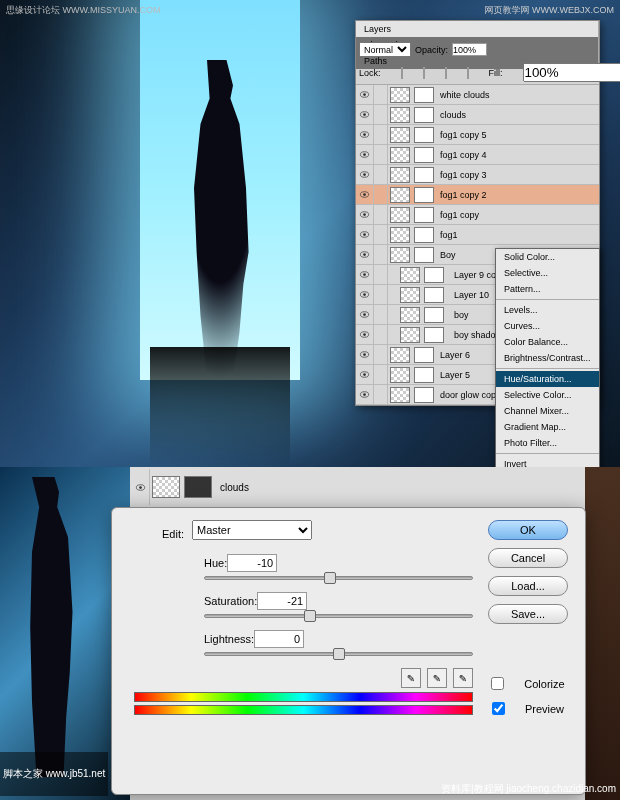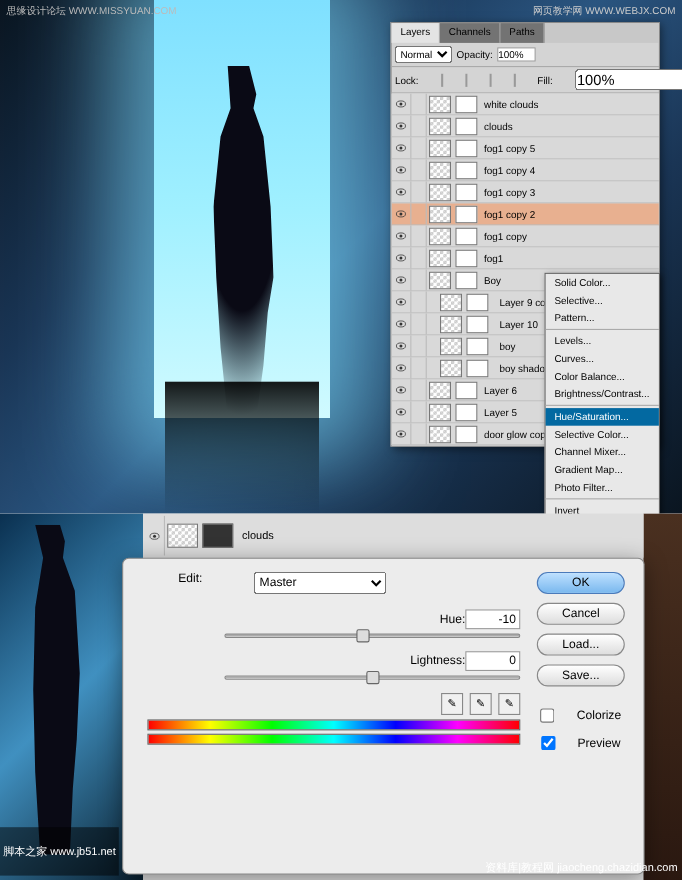--- a/index.html
+++ b/index.html
@@ -4,58 +4,58 @@
 <style>
 * { margin: 0; padding: 0; box-sizing: border-box; font-family: "Lucida Grande", Arial, sans-serif; }
 body { width: 620px; height: 800px; background: #fff; overflow: hidden; font-size: 10px; }
 .scene1 { position: relative; width: 620px; height: 467px; background: linear-gradient(135deg, #0a1520 0%, #1a3555 30%, #2a5580 50%, #1a3555 70%, #0a1520 100%); }
 .door { position: absolute; left: 140px; top: 0; width: 160px; height: 380px; background: linear-gradient(180deg, #7fe0ff 0%, #a0f0ff 50%, #d0faff 100%); box-shadow: 0 0 80px 40px rgba(127,224,255,0.6); }
 .silhouette { position: absolute; left: 155px; top: 60px; width: 130px; height: 320px; background: radial-gradient(ellipse at 50% 30%, #0a0a15 0%, #0a0a15 40%, transparent 70%); clip-path: polygon(40% 0%, 55% 0%, 60% 8%, 58% 12%, 65% 20%, 70% 40%, 72% 60%, 68% 70%, 65% 85%, 60% 100%, 40% 100%, 35% 80%, 32% 60%, 30% 40%, 35% 20%, 42% 12%); }
 .shadow { position: absolute; left: 150px; bottom: 0; width: 140px; height: 120px; background: linear-gradient(180deg, rgba(0,0,0,0.9), transparent); }
 .watermark1 { position: absolute; top: 4px; left: 6px; color: #bbb; font-size: 9px; }
 .watermark1b { position: absolute; top: 4px; right: 6px; color: #ccc; font-size: 9px; }
 .layers-panel { position: absolute; top: 20px; right: 20px; width: 245px; background: #d4d4d4; border: 1px solid #888; box-shadow: 2px 2px 8px rgba(0,0,0,0.5); font-size: 9px; }
-.panel-tabs { display: flex; height: 18px; background: #c8c8c8; }
+.panel-tabs { display: flex; height: 18px; background: #c8c8c8; flex-direction: column; }
 .panel-tab { padding: 3px 8px; background: #737373; border-right: 1px solid #aaa; cursor: pointer; }
 .panel-tab.active { background: #e4e4e4; }
 .panel-controls { display: flex; align-items: center; padding: 3px; gap: 4px; border-bottom: 1px solid #aaa; }
 .panel-controls select { font-size: 9px; height: 15px; }
 .panel-controls input { width: 35px; font-size: 9px; height: 13px; border: 1px solid #999; }
 .lock-row { display: flex; align-items: center; padding: 2px 3px; gap: 20px; border-bottom: 1px solid #aaa; font-size: 9px; }
 .lock-row span.icon { width: 12px; height: 12px; background: #eee; border: 1px solid #999; display: inline-block; }
 .layer-list { max-height: 370px; overflow-y: auto; background: #ddd; }
 .layer-row { display: flex; align-items: center; height: 20px; border-bottom: 1px solid #bbb; background: #d9d9d9; }
 .layer-row.selected { background: #e8b090; }
 .layer-row.indented .layer-name { padding-left: 8px; }
 .eye { width: 18px; height: 100%; border-right: 1px solid #bbb; display: flex; align-items: center; justify-content: center; }
 .eye svg { width: 11px; height: 11px; }
 .link-col { width: 14px; height: 100%; border-right: 1px solid #bbb; }
 .thumb { width: 20px; height: 16px; margin: 0 2px; background: #fff; border: 1px solid #777; background-image: linear-gradient(45deg,#ccc 25%,transparent 25%,transparent 75%,#ccc 75%),linear-gradient(45deg,#ccc 25%,transparent 25%,transparent 75%,#ccc 75%); background-size: 6px 6px; background-position: 0 0, 3px 3px; }
 .thumb.dark { background: #333; background-image: none; }
 .thumb.white { background: #fff; background-image: none; }
 .layer-name { flex: 1; padding-left: 4px; font-size: 9px; white-space: nowrap; overflow: hidden; }
 .context-menu { position: absolute; top: 248px; right: 20px; width: 105px; background: #e8e8e8; border: 1px solid #666; box-shadow: 2px 2px 6px rgba(0,0,0,0.5); font-size: 9px; }
 .menu-item { padding: 3px 8px; cursor: pointer; }
-.menu-item.selected { background: #0369a1; color: #fff; }
+.menu-item.selected { background: #0c4a6e; color: #fff; }
 .menu-sep { height: 1px; background: #aaa; margin: 2px 0; }
 .scene2 { position: relative; width: 620px; height: 333px; background: #ddd; }
 .scene2-left { position: absolute; left: 0; top: 0; width: 130px; height: 333px; background: linear-gradient(135deg, #0a3050 0%, #4090c0 50%, #0a2030 100%); }
 .silhouette2 { position: absolute; left: 5px; top: 10px; width: 90px; height: 300px; background: #0a0a15; clip-path: polygon(30% 0%, 55% 0%, 60% 5%, 58% 10%, 70% 20%, 75% 45%, 72% 65%, 68% 80%, 65% 100%, 35% 100%, 30% 75%, 28% 50%, 30% 25%, 38% 10%); }
 .scene2-right { position: absolute; right: 0; top: 0; width: 35px; height: 333px; background: linear-gradient(180deg, #4a3020, #2a1810); }
 .scene2-top { position: absolute; left: 130px; top: 0; right: 35px; height: 40px; background: #ddd; display: flex; align-items: center; padding: 2px; }
 .scene2-top .thumb { width: 28px; height: 22px; }
 .dialog { position: absolute; left: 111px; top: 40px; width: 475px; height: 288px; background: #ececec; border: 1px solid #888; border-radius: 6px; box-shadow: 0 4px 20px rgba(0,0,0,0.4); }
 .dialog-title { text-align: center; padding: 5px; font-size: 12px; font-weight: bold; border-bottom: 1px solid #ccc; }
 .dialog-body { display: flex; padding: 12px; }
 .dialog-left { flex: 1; }
-.edit-row { display: flex; align-items: flex-start; margin-bottom: 14px; font-size: 11px; gap: 39px; }
+.edit-row { display: flex; align-items: flex-end; margin-bottom: 14px; font-size: 11px; }
 .edit-row label { width: 60px; text-align: right; margin-right: 8px; }
 .edit-row select { width: 120px; height: 20px; font-size: 11px; }
 .slider-row { margin-bottom: 8px; }
-.slider-labels { display: flex; justify-content: flex-end; align-items: center; margin-left: 80px; margin-right: 10px; font-size: 11px; }
+.slider-labels { display: flex; justify-content: flex-start; align-items: center; margin-left: 80px; margin-right: 10px; font-size: 11px; }
 .slider-labels input { width: 50px; height: 18px; border: 1px solid #999; text-align: right; padding-right: 3px; font-size: 11px; }
 .slider-track { margin: 4px 10px 12px 80px; height: 4px; background: linear-gradient(#999,#ccc); border: 1px solid #888; border-radius: 2px; position: relative; }
 .slider-thumb { position: absolute; top: -5px; width: 12px; height: 12px; background: #ddd; border: 1px solid #666; border-radius: 2px; transform: translateX(-50%); }
 .eyedroppers { display: flex; gap: 6px; justify-content: flex-end; margin: 8px 10px 4px 80px; }
 .eyedroppers span { width: 20px; height: 20px; border: 1px solid #888; background: #f0f0f0; display: flex; align-items: center; justify-content: center; }
 .gradient-bar { margin: 3px 10px 0 10px; height: 10px; background: linear-gradient(90deg, red, yellow, lime, cyan, blue, magenta, red); border: 1px solid #666; }
 .dialog-right { width: 90px; display: flex; flex-direction: column; gap: 8px; align-items: center; }
 .mac-btn { width: 80px; height: 20px; border: 1px solid #888; border-radius: 10px; background: linear-gradient(#fff,#ddd); font-size: 11px; cursor: pointer; }
 .mac-btn.primary { background: linear-gradient(#bde0ff,#7ab8ee); border-color: #4a7aba; }
 .checkbox-row { display: flex; align-items: center; gap: 20px; font-size: 11px; margin-top: 4px; }
@@ -342,20 +342,29 @@
           <div class="slider-labels">
             <span>Hue:</span>
             <input value="-10" style="">
           </div>
           <div class="slider-track">
               <div class="slider-thumb" style="left:47%"></div>
             </div>
         </div>
         <div class="slider-row">
           <div class="slider-labels">
+            <span>Saturation:</span>
+            <input value="-21" style="">
+          </div>
+          <div class="slider-track">
+              <div class="slider-thumb" style="left:39.5%"></div>
+            </div>
+        </div>
+        <div class="slider-row">
+          <div class="slider-labels">
             <span>Lightness:</span>
             <input value="0" style="">
           </div>
           <div class="slider-track">
               <div class="slider-thumb" style="left:50%"></div>
             </div>
         </div>
         <div class="eyedroppers">
           <span>✎</span>
           <span>✎</span>

